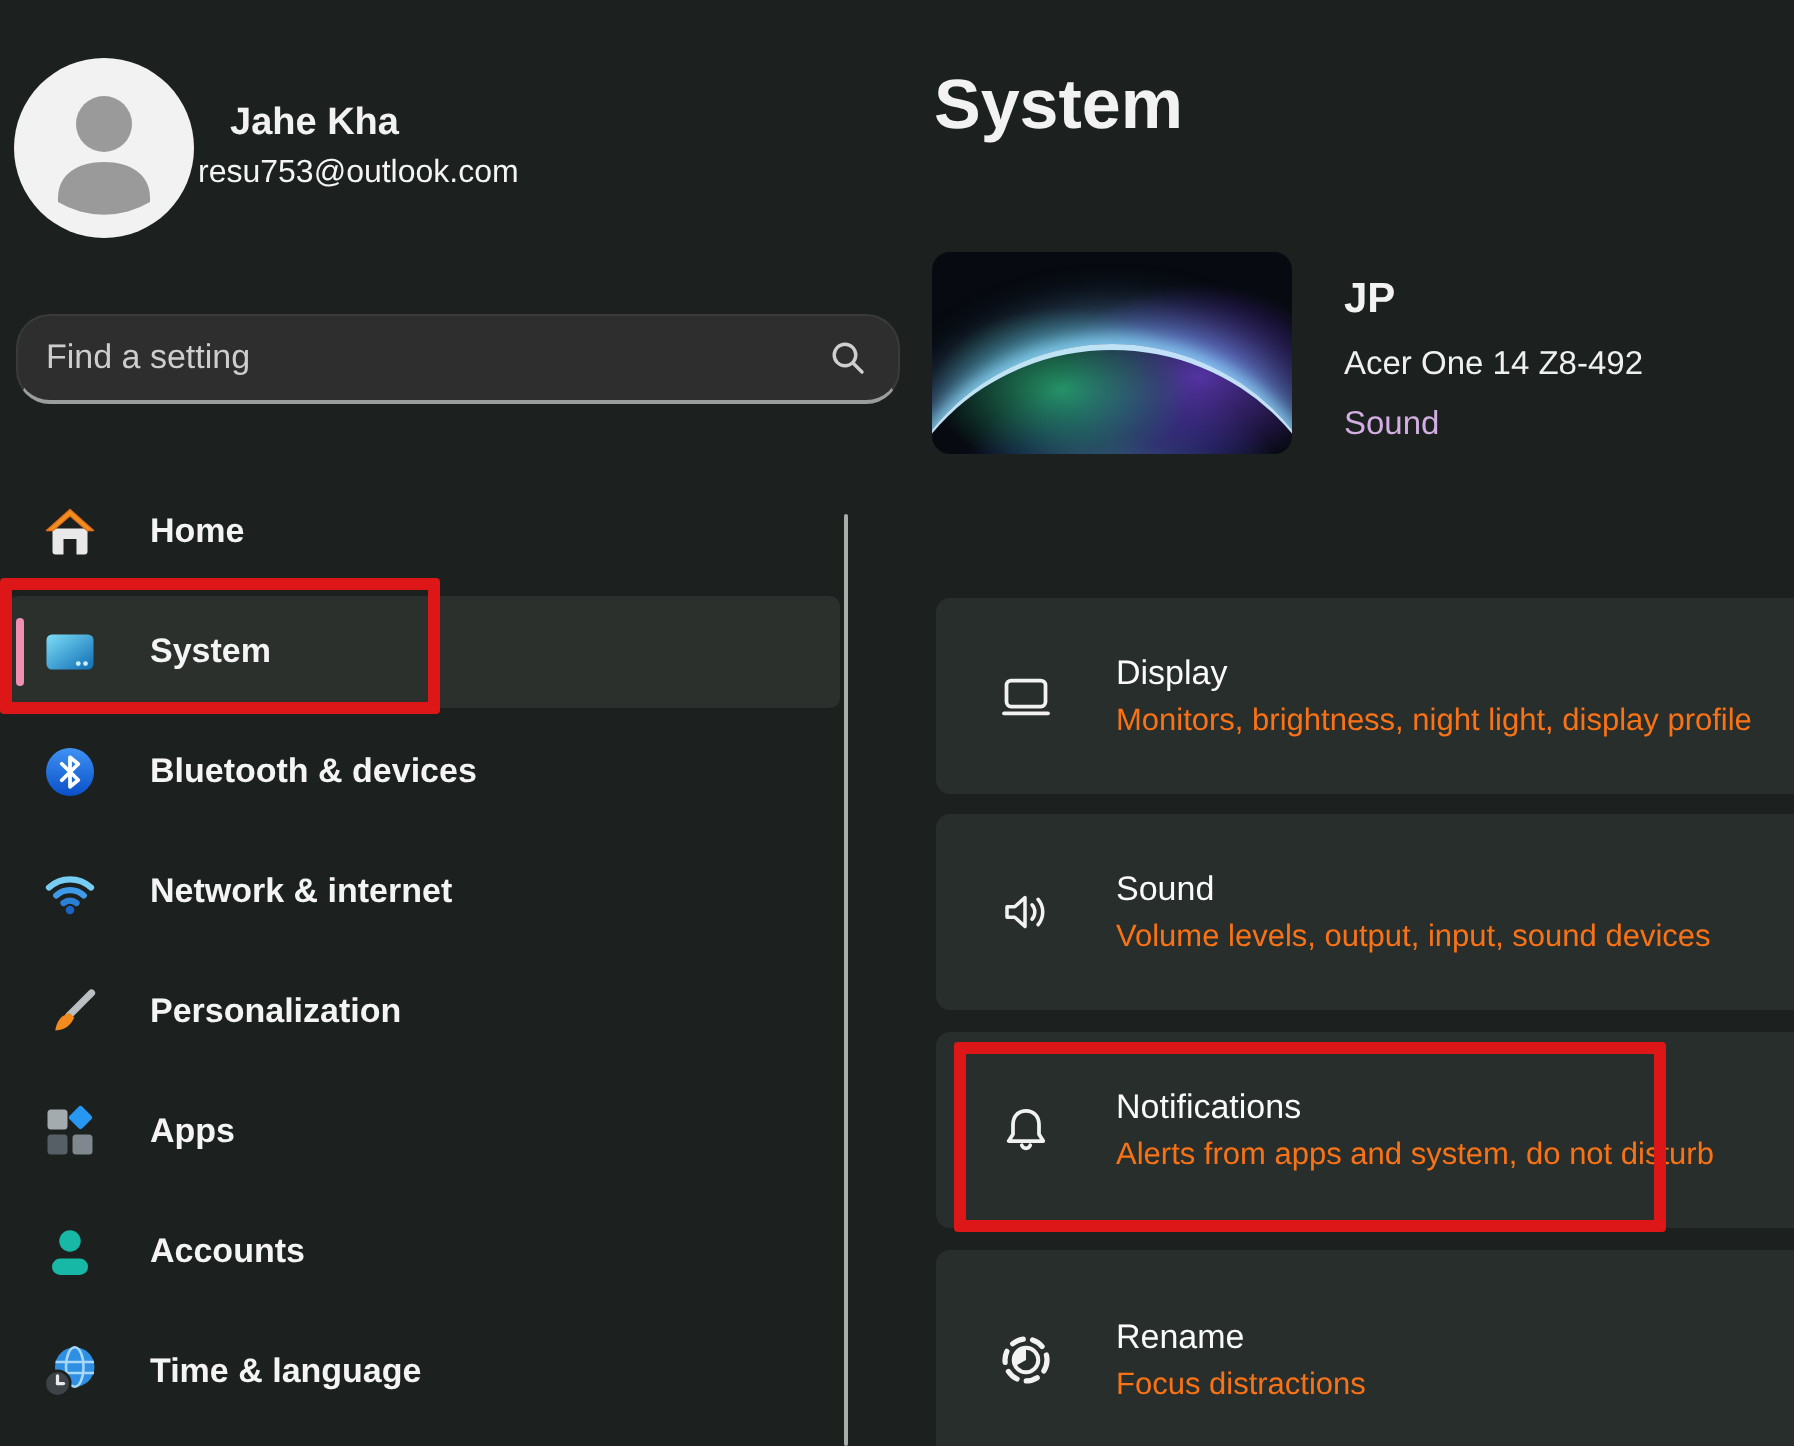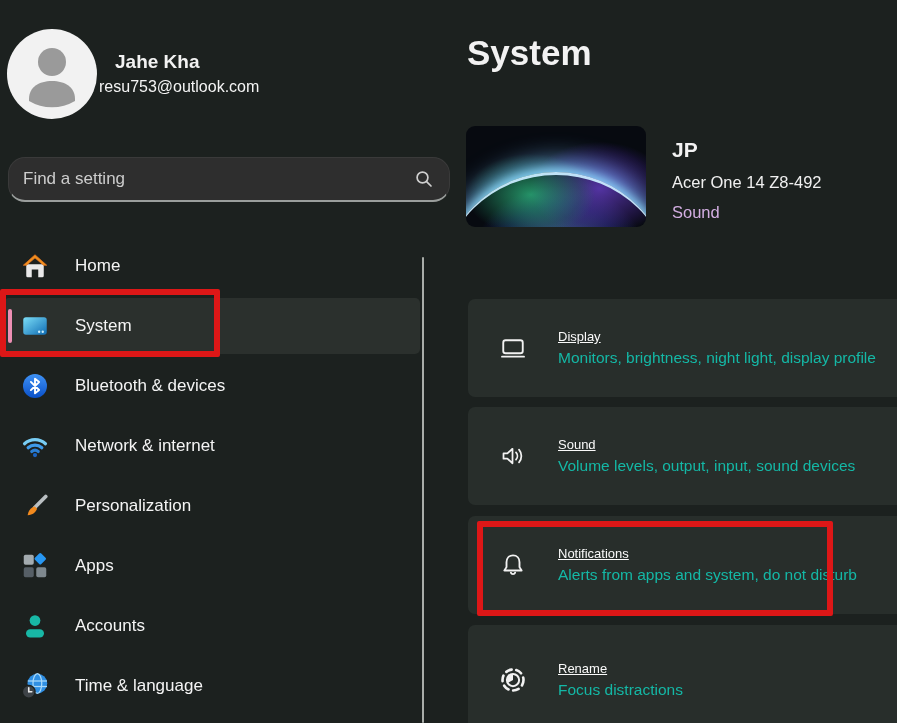--- a/index.html
+++ b/index.html
@@ -37,21 +37,21 @@
   .nav-item {
     position:absolute; left:4px; width:416px; height:60px;
     display:flex; align-items:center; border-radius:5px; cursor:pointer;
   }
   .nav-item.selected { background:#2b302d; height:56px; }
   .nav-pill {
     position:absolute; left:4px; top:11px; width:4px; height:34px;
     border-radius:2px; background:#ee8fb4;
   }
   .nav-icon { width:30px; height:30px; margin-left:16px; flex:none; display:block; }
-  .nav-label { margin-left:25px; font-size:17px; color:#f4f4f4; white-space:nowrap; }
+  .nav-label { margin-left:25px; font-size:17px; color:#f4f4f4; white-space:nowrap;font-weight:bold; }
 
   .scrollbar-thumb {
     position:absolute; left:422px; top:257px; width:2px; height:466px;
     background:#a9ada9; border-radius:1px;
   }
 
   
   .page-title { position:absolute; left:467px; top:33px; font-size:35px; font-weight:600; }
 
   .device-thumb {
@@ -78,22 +78,22 @@
     position:absolute; left:0; width:610px; height:98px;
     background:#282e2b; border-radius:7px;
     display:flex; align-items:center; cursor:pointer;
   }
   .card:nth-of-type(1){ top:0; }
   .card:nth-of-type(2){ top:108px; }
   .card:nth-of-type(3){ top:217px; }
   .card:nth-of-type(4){ top:326px; height:110px; }
   .card-icon { width:30px; height:30px; margin-left:30px; flex:none; }
   .card-text { margin-left:30px; }
-  .card-title { font-size:13px; color:#fafafa; margin-bottom:5px;text-decoration:underline; }
-  .card-subtitle { font-size:15.5px; color:#14b8a6; white-space:nowrap; }
+  .card-title { font-size:17px; color:#fafafa; margin-bottom:5px; }
+  .card-subtitle { font-size:15.5px; color:#f97316; white-space:nowrap; }
 
   
   .anno { position:absolute; border:6px solid #dd1717; pointer-events:none; }
   .anno-system { left:0; top:289px; width:220px; height:68px; border-radius:2px; }
   .anno-notifications { left:477px; top:521px; width:356px; height:95px; border-radius:2px; }
 </style>
 </head>
 <body>
 
 <div class="screen">

